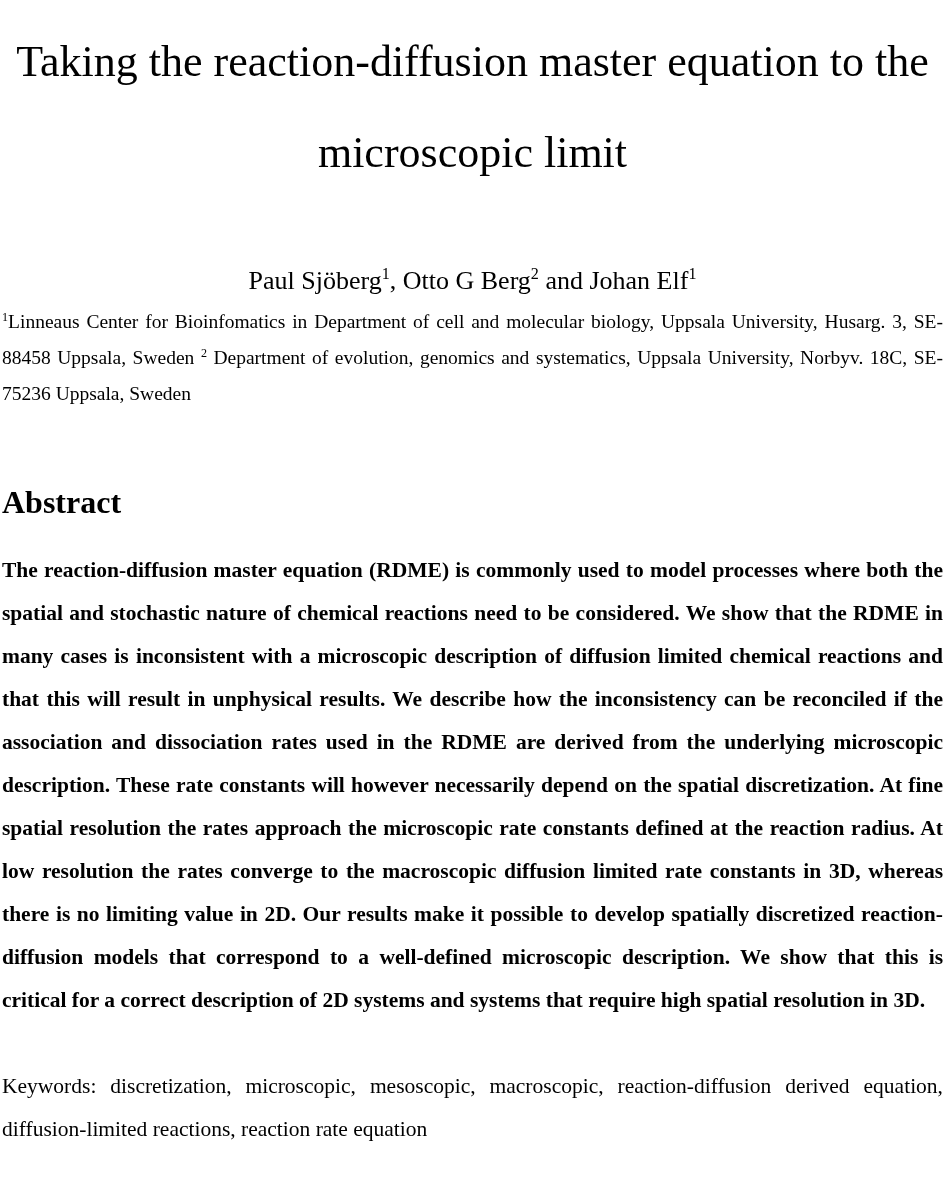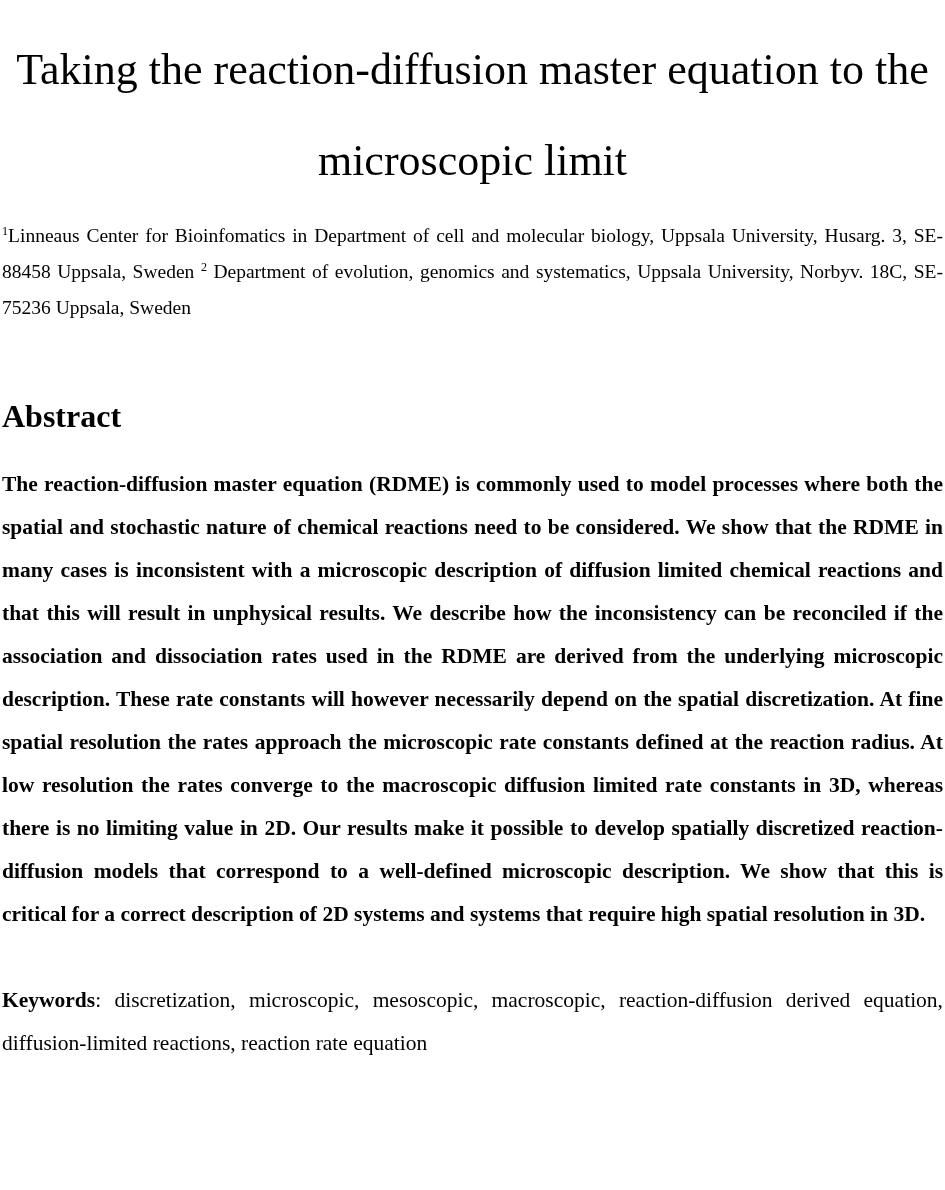--- a/index.html
+++ b/index.html
@@ -12,21 +12,21 @@
   .page {
     width: 945px;
     height: 1190px;
     margin: 0 auto;
     padding: 0 2px;
     box-sizing: border-box;
     background: #ffffff;
     overflow: hidden;
   }
   .title {
-    margin: 12px;
+    margin: 4px;
     padding-top: 12px;
     font-size: 44px;
     font-weight: 400;
     text-align: center;
     line-height: 91px;
   }
   .authors {
     margin: 67px 0 8px 0;
     font-size: 26px;
     text-align: center;
@@ -54,30 +54,31 @@
     text-align: justify;
     font-weight: bold;
   }
   .keywords {
     margin: 43px 0 0 0;
     font-size: 21.5px;
     line-height: 43px;
     text-align: justify;
   }
   .keywords .kw-label {
-    font-weight: 700;
+    font-weight: 400;
   }
 </style>
 </head>
 <body>
 
 <div class="page">
 
   <h1 class="title">Taking the reaction-diffusion master equation to the microscopic limit</h1>
 
+  <p class="authors"><span>Paul Sjöberg</span><sup>1</sup><span>, Otto G Berg</span><sup>2</sup><span> and Johan Elf</span><sup>1</sup></p>
 
   <p class="affiliation"><sup>1</sup><span>Linneaus Center for Bioinfomatics in Department of cell and molecular biology, Uppsala University, Husarg. 3, SE-88458 Uppsala, Sweden </span><sup>2</sup><span> Department of evolution, genomics and systematics, Uppsala University, Norbyv. 18C, SE-75236 Uppsala, Sweden</span></p>
 
   <h2 class="abstract-heading">Abstract</h2>
 
   <p class="abstract-body">The reaction-diffusion master equation (RDME) is commonly used to model processes where both the spatial and stochastic nature of chemical reactions need to be considered. We show that the RDME in many cases is inconsistent with a microscopic description of diffusion limited chemical reactions and that this will result in unphysical results. We describe how the inconsistency can be reconciled if the association and dissociation rates used in the RDME are derived from the underlying microscopic description. These rate constants will however necessarily depend on the spatial discretization. At fine spatial resolution the rates approach the microscopic rate constants defined at the reaction radius. At low resolution the rates converge to the macroscopic diffusion limited rate constants in 3D, whereas there is no limiting value in 2D. Our results make it possible to develop spatially discretized reaction-diffusion models that correspond to a well-defined microscopic description. We show that this is critical for a correct description of 2D systems and systems that require high spatial resolution in 3D.</p>
 
   <p class="keywords"><span class="kw-label">Keywords</span><span>: discretization, microscopic, mesoscopic, macroscopic, reaction-diffusion derived equation, diffusion-limited reactions, reaction rate equation</span></p>
 
 </div>

